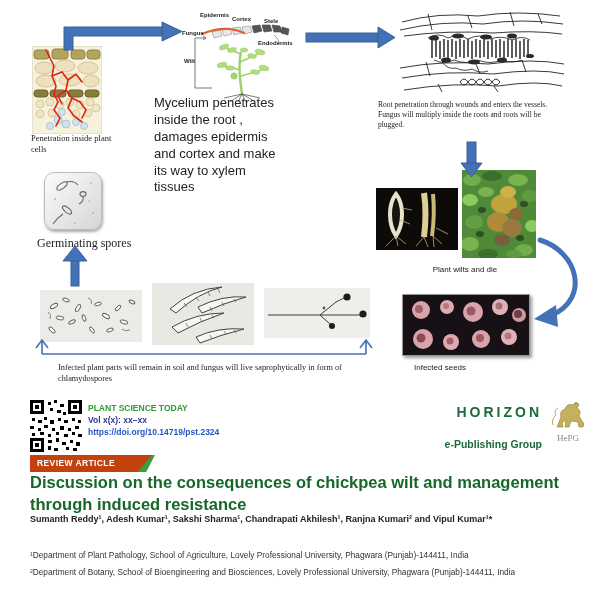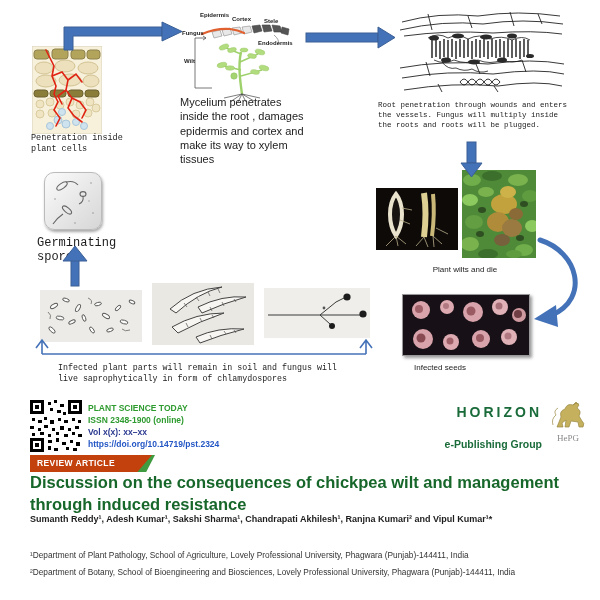--- a/index.html
+++ b/index.html
@@ -1,19 +1,19 @@
 <!DOCTYPE html>
 <html><head>
 <meta charset="utf-8">
 <style>
   html,body{margin:0;padding:0;}
   body{font-family:"Liberation Sans",sans-serif;background:#fff;}
   #page{position:relative;width:600px;height:600px;background:#fff;overflow:hidden;}
   .abs{position:absolute;}
-  .cap-serif{font-family:Liberation Mono, monospace;color:#1c1c1c;}
+  .cap-serif{font-family:Liberation Serif, serif;color:#1c1c1c;}
   .cap-sans{font-family:"Liberation Sans",sans-serif;color:#222;}
   .fig{position:absolute;box-sizing:border-box;}
   .diagram-label{position:absolute;font-size:6px;font-weight:bold;color:#222;line-height:1;}
   #arrow-overlay{position:absolute;left:0;top:0;pointer-events:none;}
   .journal-line{font-size:8.5px;font-weight:bold;line-height:12px;}
   .jn-green{color:#2e9b2f;}
   .jn-navy{color:#2b3a8f;}
   .jn-blue{color:#2457c5;}
   #publisher-name{position:absolute;left:420px;top:404px;width:122px;text-align:right;color:#1a6b3a;font-weight:bold;}
   #publisher-line1{font-size:14px;letter-spacing:3px;}
@@ -127,21 +127,21 @@
           <path d="M60,84 L42,88"></path>
       </g>
     </svg>
     <span class="diagram-label" style="left:18px;top:2px;">Epidermis</span>
     <span class="diagram-label" style="left:50px;top:6px;">Cortex</span>
     <span class="diagram-label" style="left:82px;top:8px;">Stele</span>
     <span class="diagram-label" style="left:0px;top:20px;">Fungus</span>
     <span class="diagram-label" style="left:76px;top:30px;">Endodermis</span>
     <span class="diagram-label" style="left:2px;top:48px;">Wilt</span>
   </div>
-  <div class="abs cap-sans" style="left:180px;top:95px;width:130px;font-size:11px;line-height:1.3;">Mycelium penetrates inside the root , damages epidermis and cortex and make its way to xylem tissues</div>
+  <div class="abs cap-sans" style="left:154px;top:95px;width:130px;font-size:13px;line-height:1.3;">Mycelium penetrates inside the root , damages epidermis and cortex and make its way to xylem tissues</div>
 
   <svg class="fig" style="left:398px;top:6px" width="168" height="92">
     <rect width="168" height="92" fill="#fff"></rect>
     <g fill="none" stroke="#222" stroke-width="0.9">
       <path d="M4,16 Q40,6 80,10 Q120,4 162,10"></path>
       <path d="M2,24 Q45,14 85,18 Q125,12 165,18"></path>
       <path d="M30,8 L34,24 M70,10 L74,22 M112,6 L116,20 M140,8 L144,18"></path>
       <path d="M6,30 Q50,24 95,27 Q135,24 164,28"></path>
       <path d="M2,62 Q45,54 90,58 Q135,52 166,58"></path>
       <path d="M4,72 Q50,64 95,68 Q140,62 166,68"></path>
@@ -404,21 +404,20 @@
       </g>
     <g fill="#000">
         <rect x="5" y="5" width="4" height="4"></rect>
         <rect x="43" y="5" width="4" height="4"></rect>
         <rect x="5" y="43" width="4" height="4"></rect>
       </g>
   </svg>
 
   <div class="abs" style="left:88px;top:402px;">
     <div class="journal-line jn-green">PLANT SCIENCE TODAY</div>
-    <div class="journal-line jn-green">ISSN 2348-1900 (online)</div>
     <div class="journal-line jn-navy">Vol x(x): xx–xx</div>
     <div class="journal-line jn-blue">https://doi.org/10.14719/pst.2324</div>
   </div>
 
   <div id="publisher-name">
     <div id="publisher-line1">HORIZON</div>
     <div id="publisher-line2">e-Publishing Group</div>
   </div>
 
   <svg class="fig" style="left:549px;top:399px" width="38" height="34">

